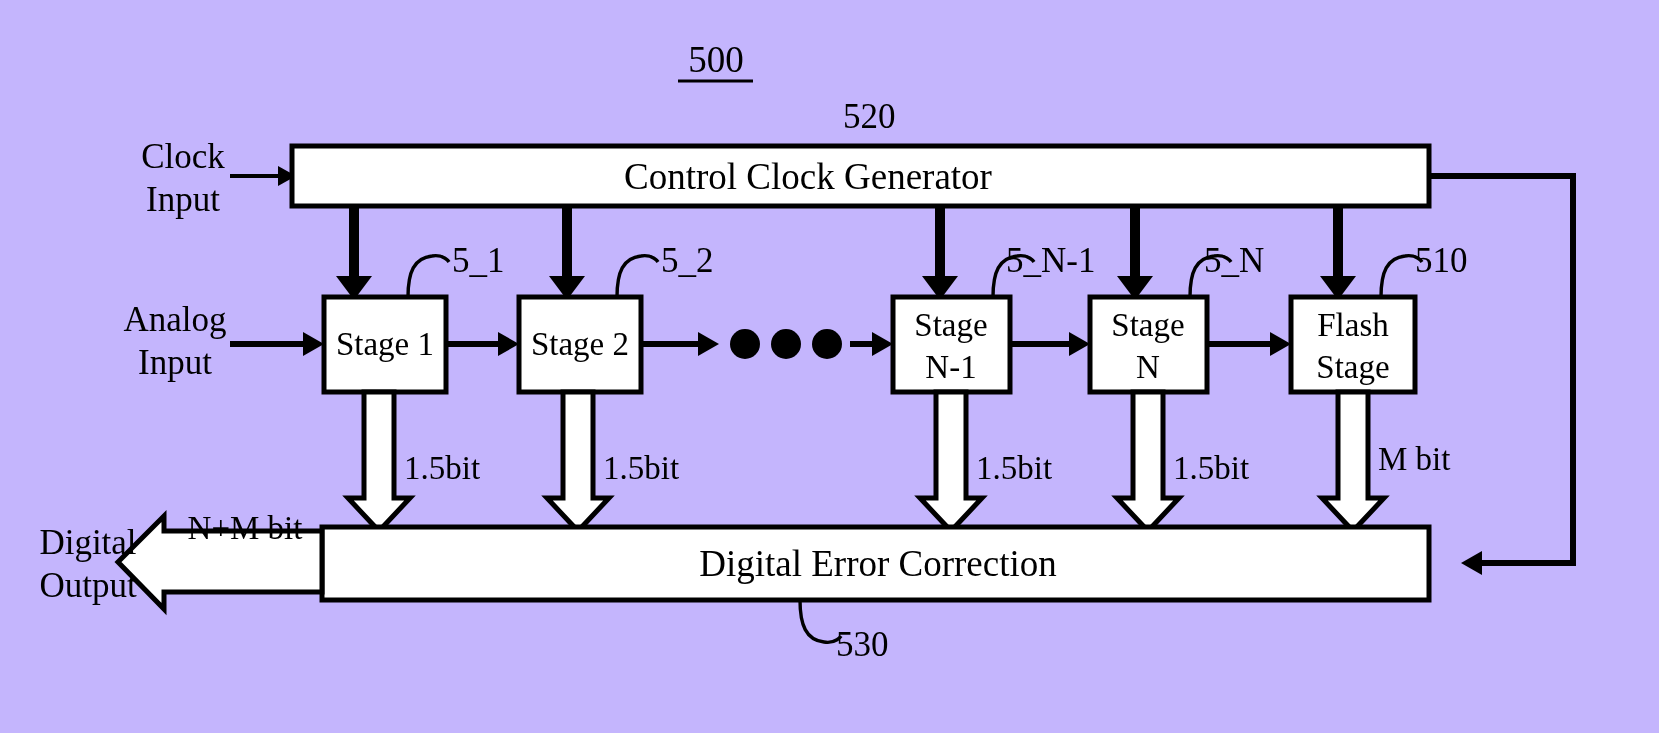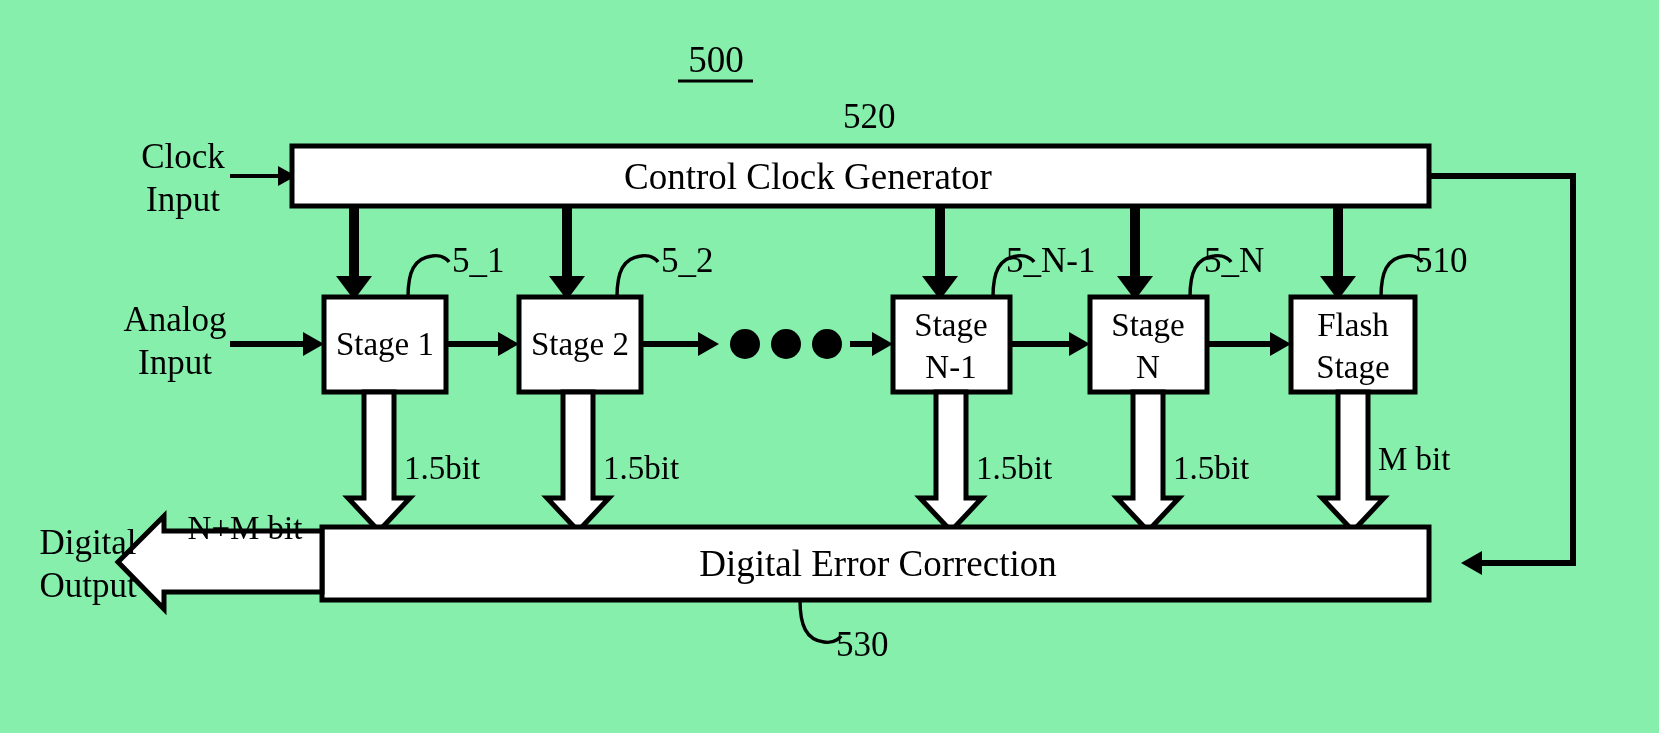--- a/index.html
+++ b/index.html
@@ -10,21 +10,21 @@
   body {
     width: 1659px;
     height: 733px;
     overflow: hidden;
     font-family: "Liberation Serif", "DejaVu Serif", serif;
   }
   #diagram-root {
     position: relative;
     width: 1659px;
     height: 733px;
-    background: #86efac;
+    background: #c4b5fd;
   }
   svg#figure {
     display: block;
     width: 1659px;
     height: 733px;
   }
   text {
     font-family: "Liberation Serif", "DejaVu Serif", serif;
     fill: #000000;
     stroke: none;

